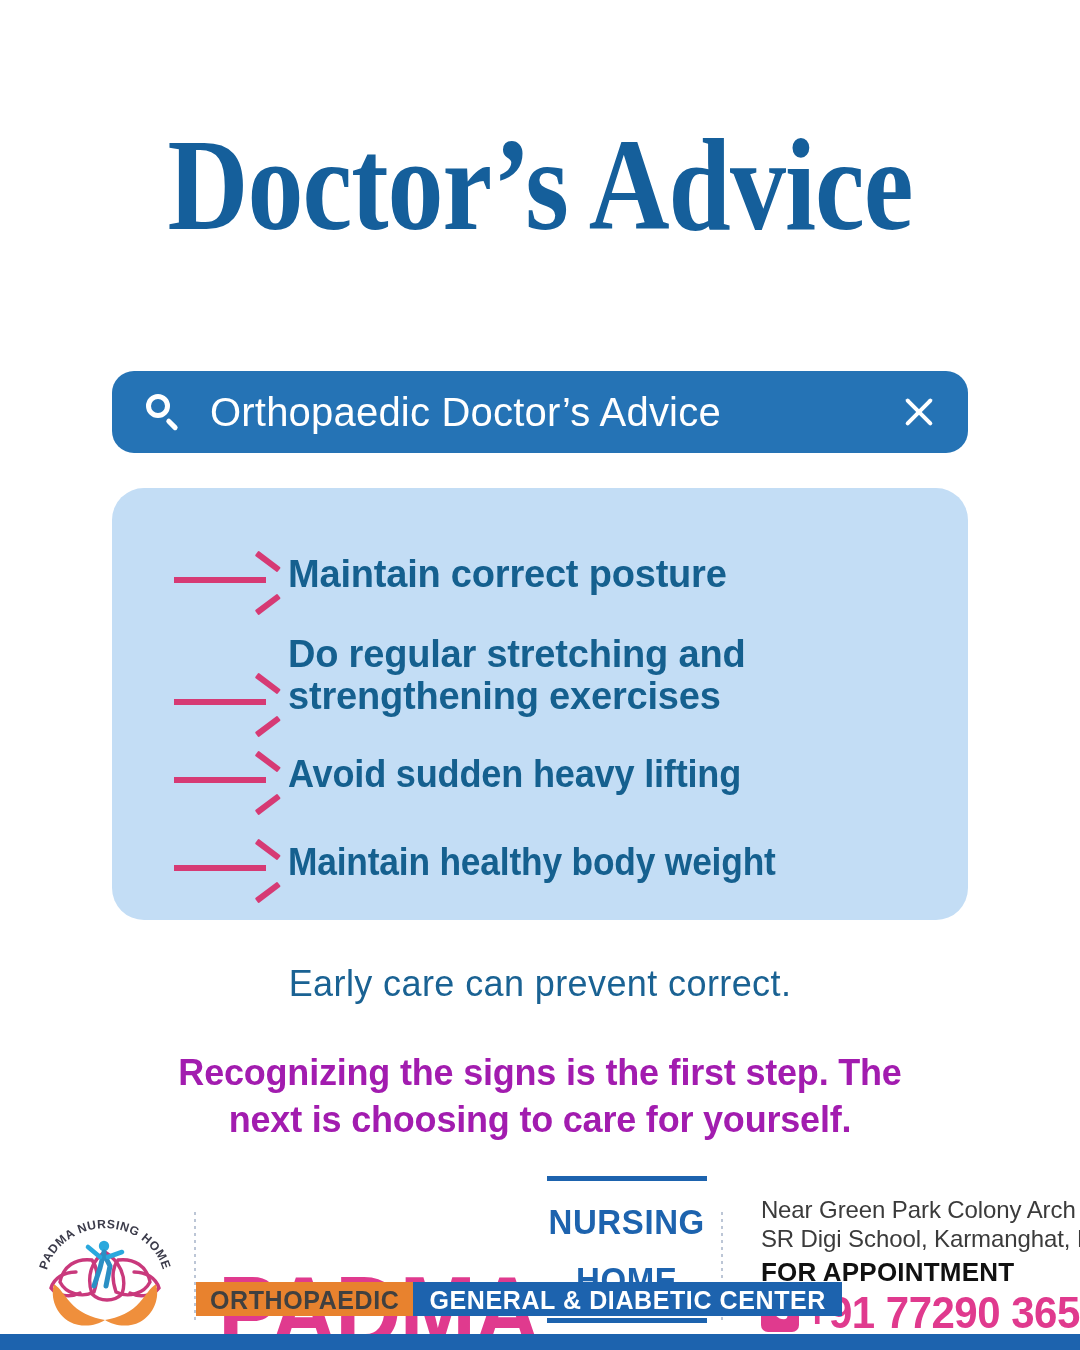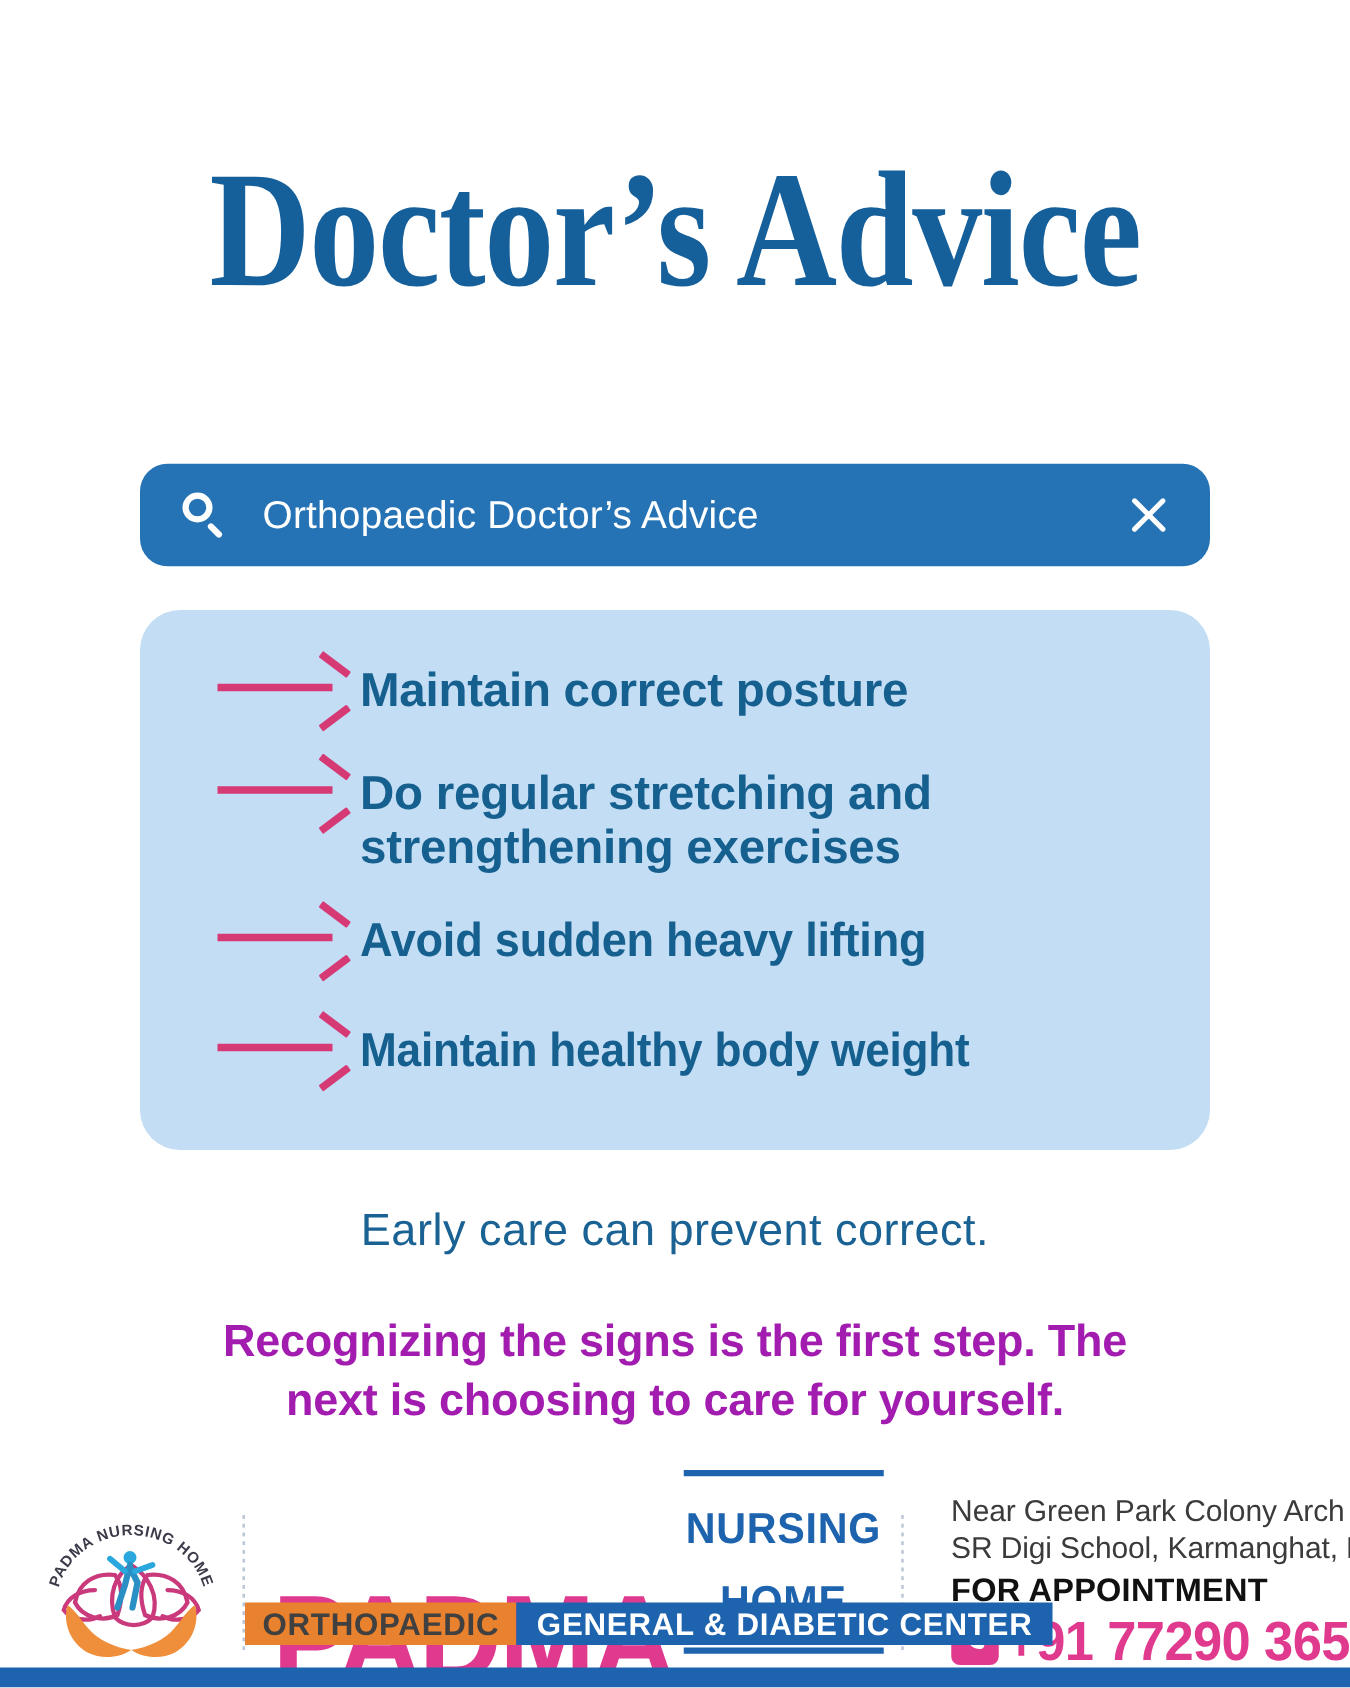--- a/index.html
+++ b/index.html
@@ -68,21 +68,21 @@
     width: 14px; height: 5px;
     background: #ffffff;
     border-radius: 3px;
     transform: rotate(45deg);
     transform-origin: left center;
   }
   .search-query {
     flex: 1 1 auto;
     margin-left: 28px;
     color: #ffffff;
-    font-size: 31px;
+    font-size: 40px;
     font-weight: 400;
     letter-spacing: 0.2px;
     white-space: nowrap;
   }
   .clear-icon {
     flex: 0 0 34px;
     width: 34px;
     height: 34px;
     position: relative;
     margin-right: 6px;
@@ -108,21 +108,21 @@
     border-radius: 32px;
     padding: 44px 40px 40px 62px;
   }
   .advice-list {
     list-style: none;
     display: flex;
     flex-direction: column;
   }
   .advice-item {
     display: flex;
-    align-items: flex-start;
+    align-items: flex-end;
     min-height: 64px;
   }
   .advice-item.two-line { min-height: 104px; margin-top: 10px; }
   .advice-item.it1 { margin-bottom: 8px; }
   .advice-item.it3 { margin-top: 14px; }
   .advice-item.it4 { margin-top: 24px; }
 
   .arrow {
     flex: 0 0 108px;
     width: 108px;

